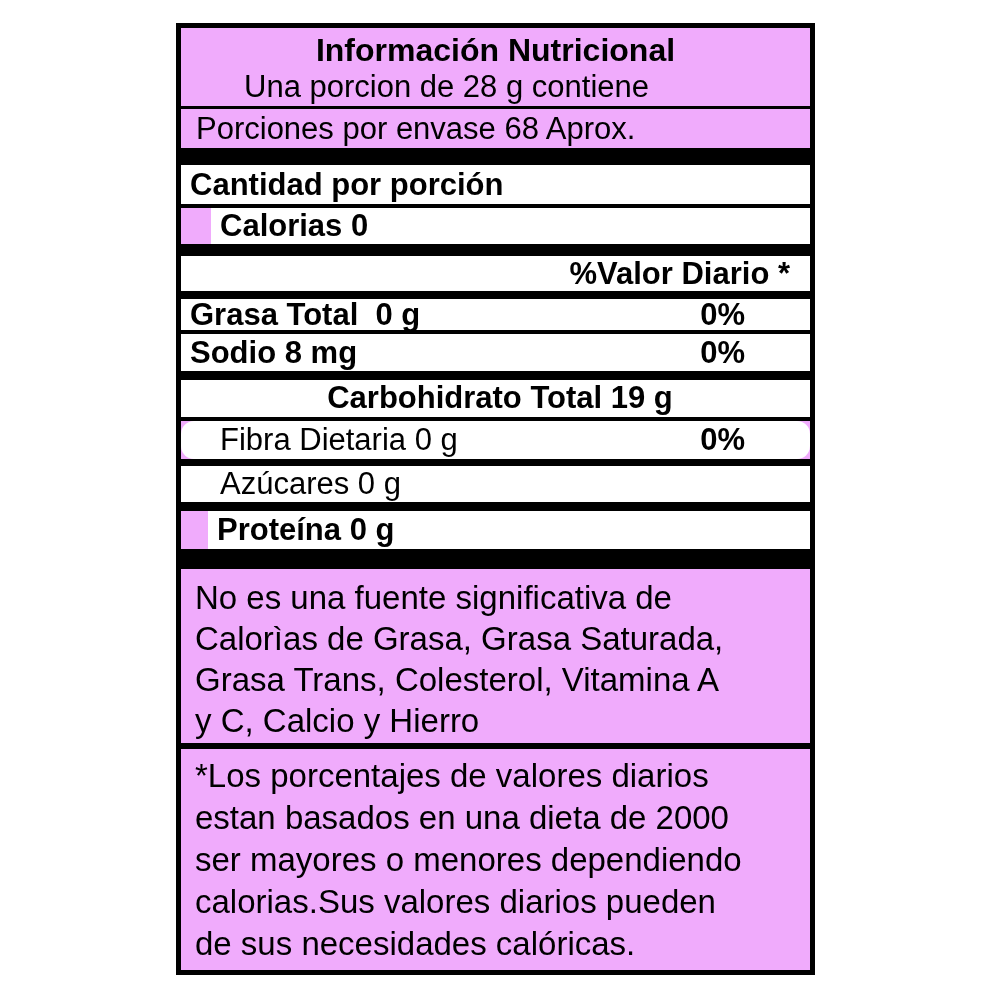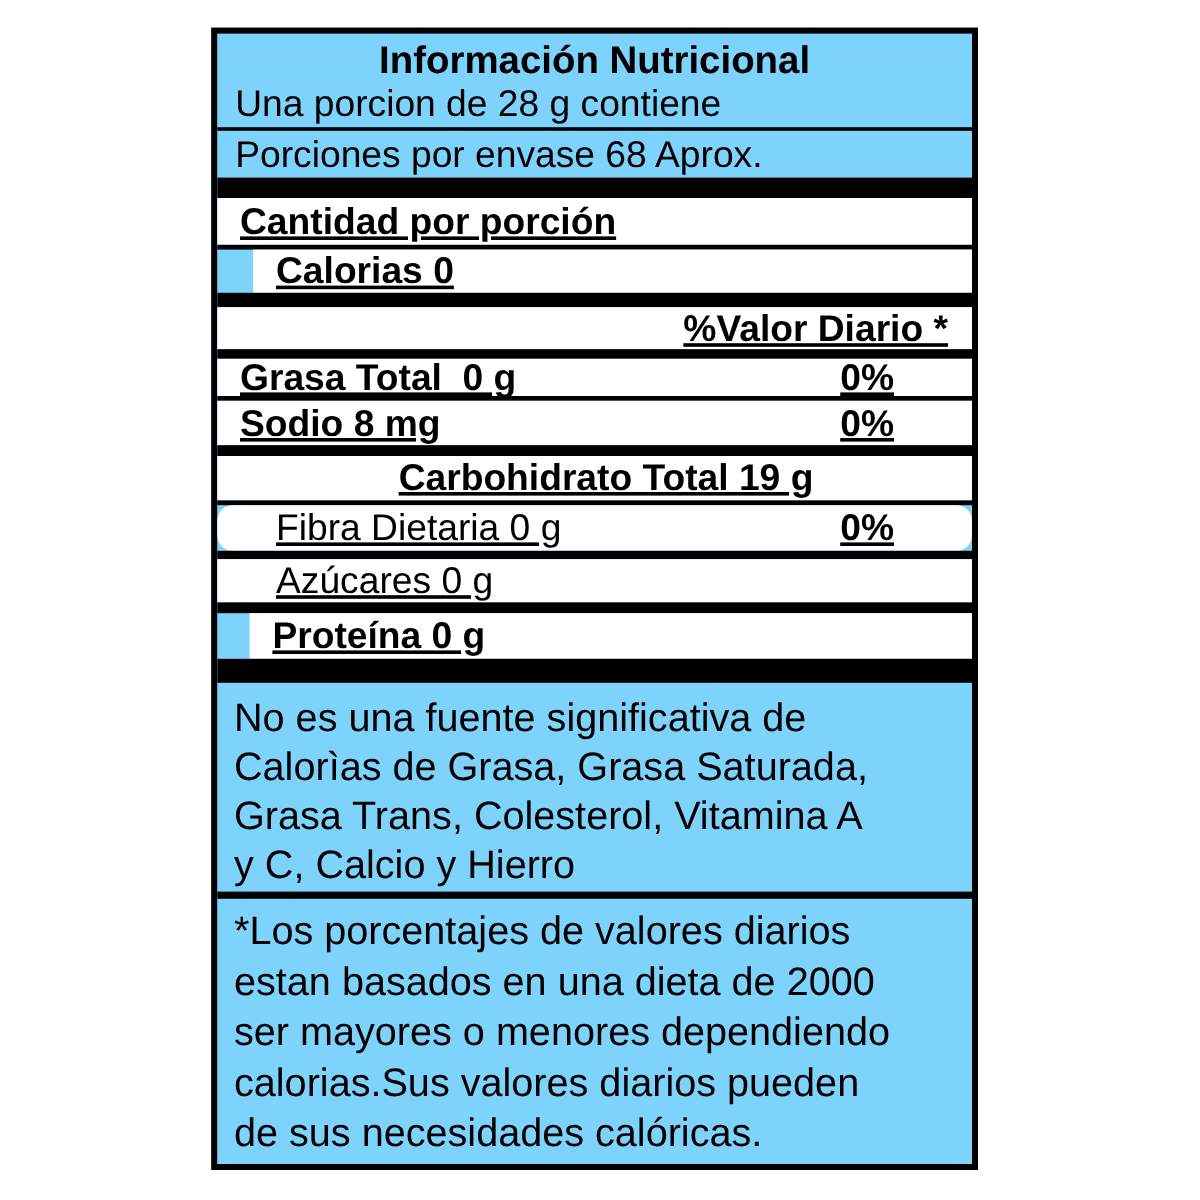--- a/index.html
+++ b/index.html
@@ -19,21 +19,21 @@
     overflow: hidden;
   }
   .nf-label {
     position: absolute;
     left: 176px;
     top: 23px;
     width: 639px;
     height: 952px;
     box-sizing: border-box;
     border: 5px solid #000000;
-    background: #7dd3fc;
+    background: #f0abfc;
     display: flex;
     flex-direction: column;
     overflow: hidden;
   }
   .nf-label * { box-sizing: border-box; }
 
   
   .sep      { flex: none; width: 100%; background: #000000; }
   .sep.h3   { height: 3px; }
   .sep.h4   { height: 4px; }
@@ -54,34 +54,33 @@
     font-weight: bold;
     line-height: 34px;
     white-space: nowrap;
   }
   .serving-line {
     font-size: 31px;
     line-height: 38px;
     padding-left: 15px;
     white-space: nowrap;
   }
-  .serving-line.l1 { height: 40px; line-height: 42px; }
+  .serving-line.l1 { height: 40px; line-height: 42px; margin-left: 48px; }
   .serving-line.l2 { height: 39px; line-height: 40px; }
 
   .row {
     flex: none;
     display: flex;
     align-items: center;
     justify-content: space-between;
-    padding-left: 19px;
+    padding-left: 9px;
     font-size: 31px;
     background: #ffffff;
     white-space: pre;
     overflow: hidden;
-    text-decoration: underline;
   }
   .row .nm   { font-weight: bold; }
   .row .nm.reg { font-weight: normal; padding-left: 30px; }
   .row .pct  { font-weight: bold; margin-right: 65px; }
 
   .r-cantidad { height: 39px; font-weight: bold; }
   .r-calorias { height: 36px; font-weight: bold; margin-left: 30px; }
   .r-dv {
     height: 35px;
     justify-content: flex-end;

